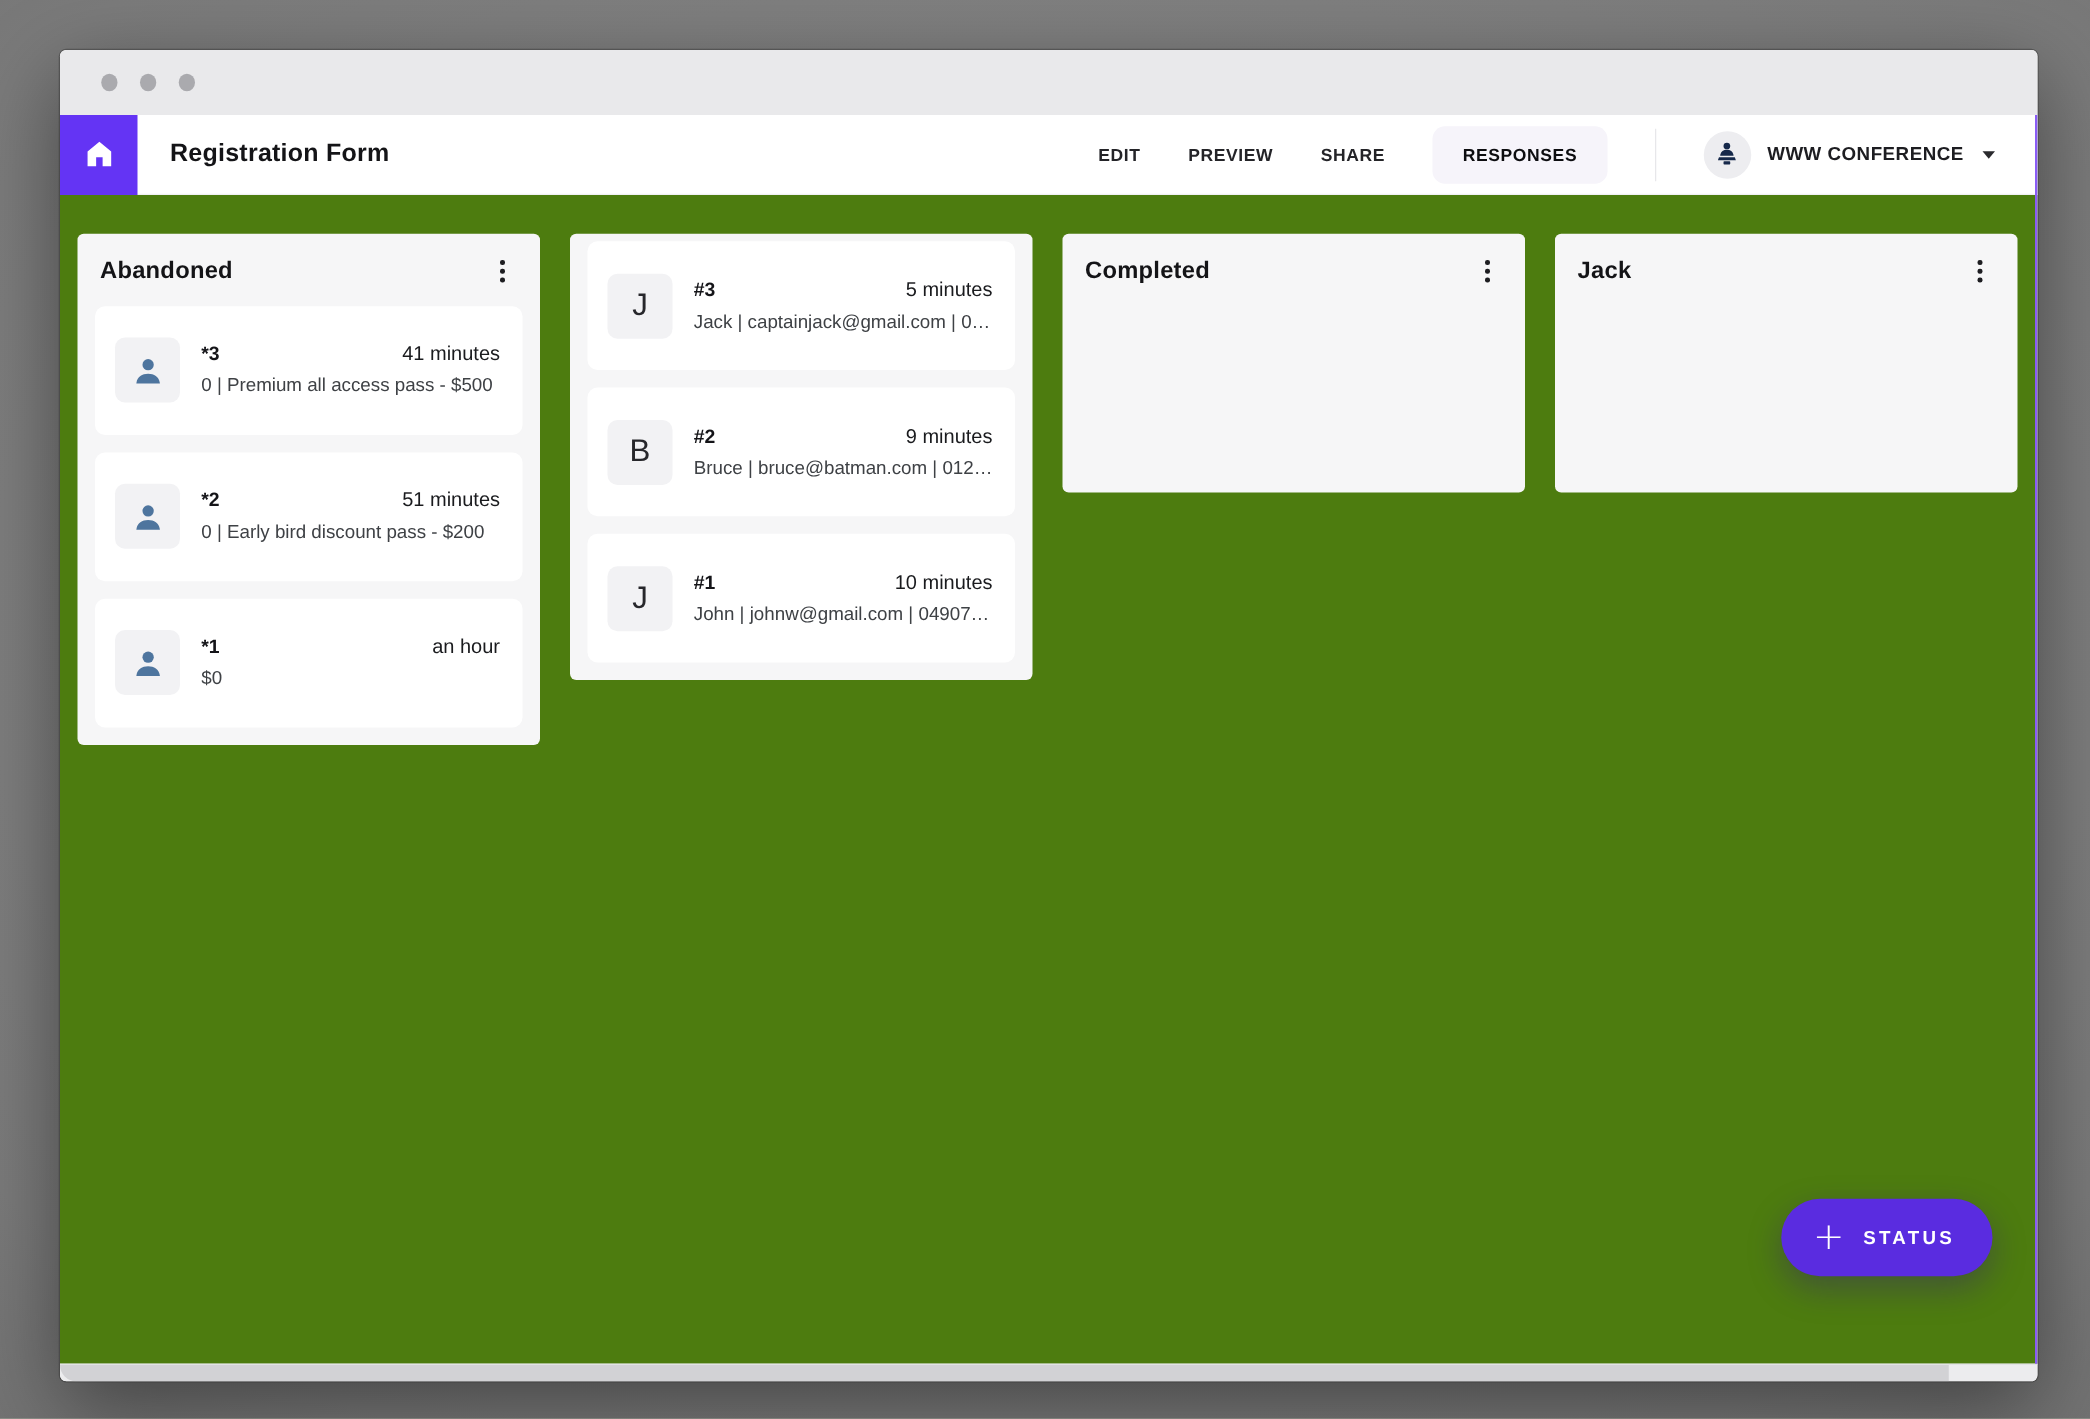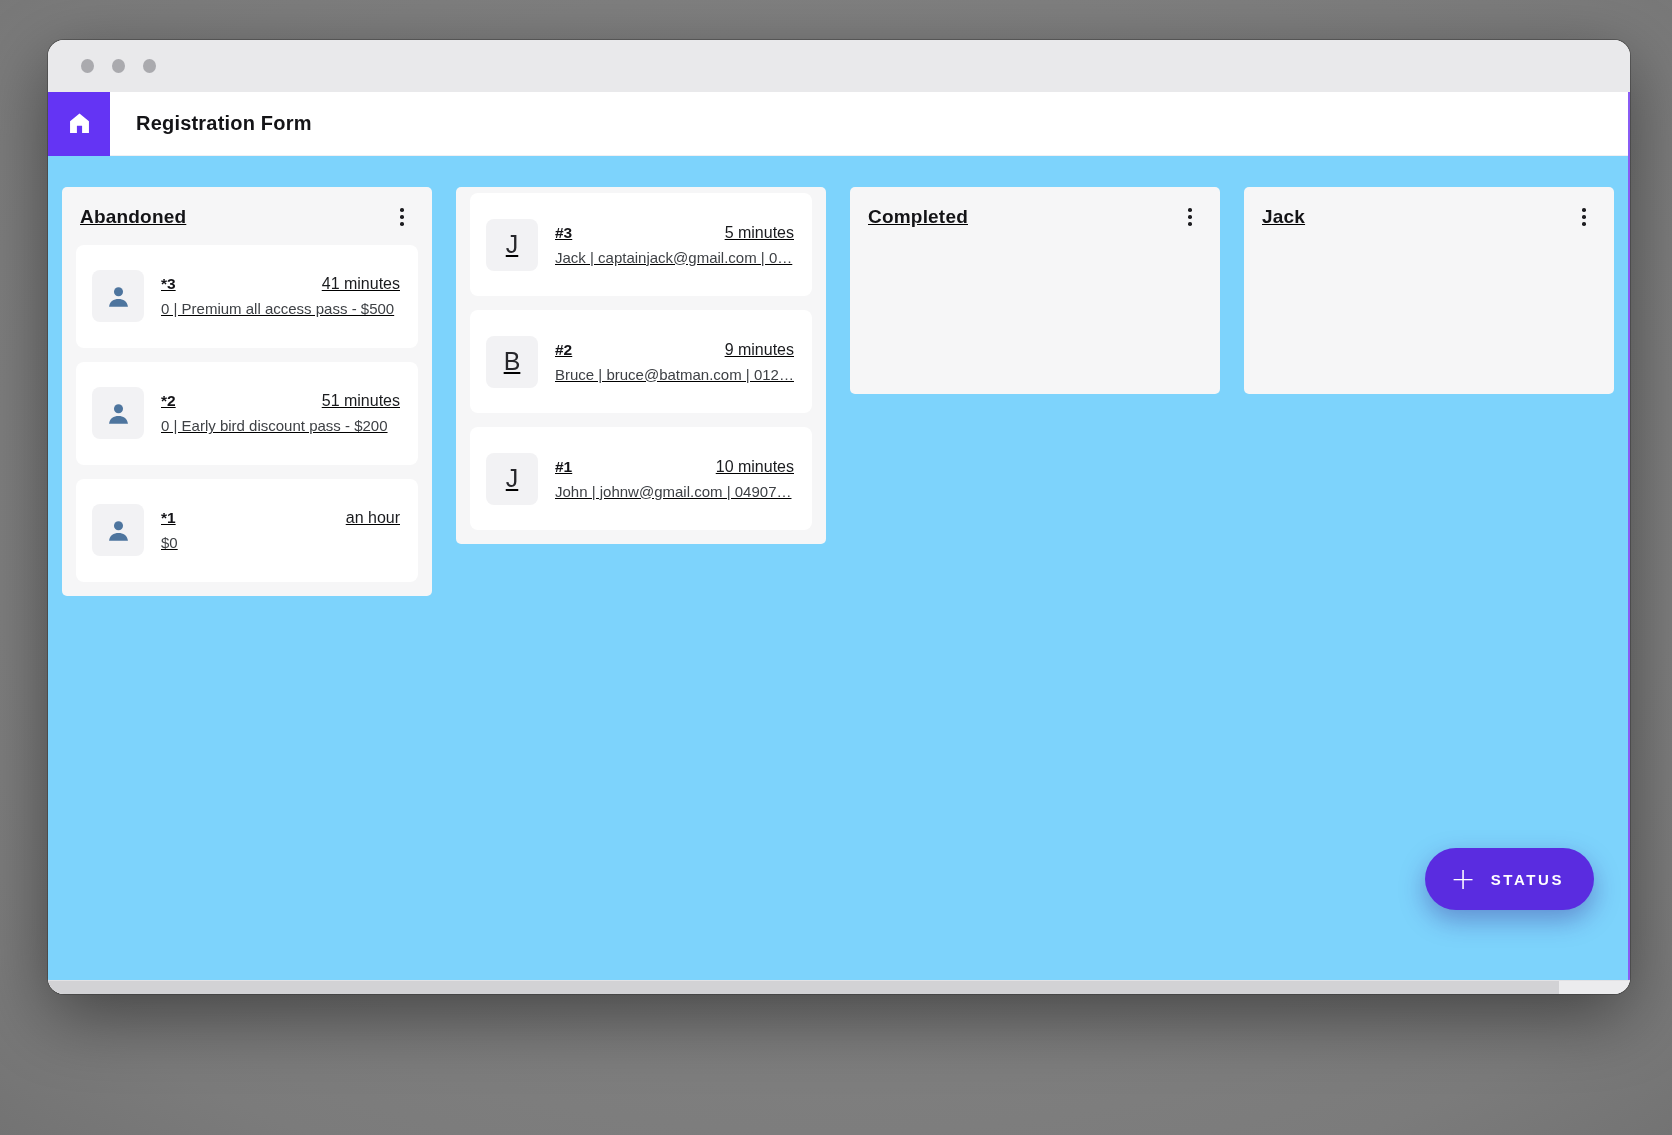--- a/index.html
+++ b/index.html
@@ -3,22 +3,22 @@
 <meta charset="utf-8">
 <style>
   * { margin:0; padding:0; box-sizing:border-box; }
   html,body { width:1672px; height:1135px; overflow:hidden; }
   body {
     font-family:"Liberation Sans","DejaVu Sans",sans-serif;
     background: radial-gradient(115% 115% at 50% 45%, #8a8a8a 0%, #7b7b7b 55%, #565656 100%);
     position:relative;
   }
   .window {
-    position:absolute; left:48px; top:40px; width:1582px; height:954px;
-    background:#fff; border-radius:16px; overflow:hidden;
+    position:absolute; left:48px; top:40px; width:1582px; height:1065px;
+    background:#fff; border-radius:5px; overflow:hidden;
     box-shadow:0 0 0 1px rgba(50,50,50,.45), 0 22px 70px rgba(0,0,0,.45);
     display:flex; flex-direction:column;
   }
   
   .titlebar { flex:none; height:52px; background:#e9e9eb; display:flex; align-items:center; padding-left:33px; gap:18px; }
   .tb-dot { width:13px; height:14px; border-radius:50%; background:#aaaaae; }
   
   .header { flex:none; height:64px; background:#fff; border-bottom:1px solid #f0f0f3; display:flex; align-items:center; position:relative; z-index:3; }
   .home-btn { width:62px; height:64px; flex:none; background:#6434f4; border:none; display:flex; align-items:center; justify-content:center; cursor:pointer; }
   .home-btn svg { width:27px; height:27px; fill:#fff; }
@@ -26,21 +26,21 @@
   .nav { margin-left:auto; display:flex; align-items:center; gap:38px; padding-right:34px; }
   .nav-item { font-size:14px; font-weight:600; color:#242428; letter-spacing:.5px; cursor:pointer; white-space:nowrap; }
   .nav-item.active { background:#f6f4fa; padding:15px 24px; border-radius:10px; font-weight:700; color:#0d0d10; }
   .nav-sep { width:1px; height:42px; background:#e7e7ea; }
   .workspace { display:flex; align-items:center; gap:13px; cursor:pointer; }
   .ws-icon { width:38px; height:38px; border-radius:50%; background:#ededf0; display:flex; align-items:center; justify-content:center; }
   .ws-icon svg { width:23px; height:23px; fill:#16284a; }
   .ws-label { font-size:15px; font-weight:600; color:#1d1d21; letter-spacing:.4px; white-space:nowrap; }
   .caret { width:0; height:0; border-left:5.5px solid transparent; border-right:5.5px solid transparent; border-top:6.5px solid #2a2a2e; margin-left:2px; }
   
-  .main { flex:1; background:#7dd3fc; padding:31px 14px 4px; position:relative; overflow:hidden;text-decoration:underline; }
+  .main { flex:1; background:#4d7c0f; padding:31px 14px 4px; position:relative; overflow:hidden; }
   .board { display:flex; gap:24px; align-items:flex-start; }
   .column { width:370px; flex:none; background:#f6f6f7; border-radius:5px; padding-bottom:14px; }
   .column.empty { height:207px; padding-bottom:0; }
   .col-head { display:flex; align-items:center; justify-content:space-between; padding:16px 22px 8px 18px; }
   .col-title { font-size:19px; font-weight:700; color:#141417; letter-spacing:.2px; }
   .kebab { display:flex; flex-direction:column; gap:3.5px; padding:5px 6px; cursor:pointer; }
   .kebab i { width:3.6px; height:3.6px; border-radius:50%; background:#1d1d21; }
   .cards { padding:6px 14px 0; display:flex; flex-direction:column; gap:14px; }
   .card { background:#fff; border-radius:8px; height:103px; display:flex; align-items:center; gap:17px; padding:0 18px 0 16px; cursor:pointer; }
   .avatar { width:52px; height:52px; flex:none; border-radius:8px; background:#f2f2f4; display:flex; align-items:center; justify-content:center; font-size:25px; font-weight:500; color:#27272b; }
@@ -77,20 +77,39 @@
   </div>
 
   <div class="header">
     <button class="home-btn">
       <svg viewBox="0 0 24 24">
         <path d="M12 3.1 3.6 10v10.4h6.1v-6.3h4.6v6.3h6.1V10z"></path>
       </svg>
     </button>
     <div class="doc-title">Registration Form</div>
 
+    <div class="nav">
+      <span class="nav-item">EDIT</span>
+      <span class="nav-item">PREVIEW</span>
+      <span class="nav-item">SHARE</span>
+      <span class="nav-item active">RESPONSES</span>
+      <span class="nav-sep"></span>
+      <div class="workspace">
+        <span class="ws-icon">
+          <svg viewBox="0 0 24 24">
+            <circle cx="12" cy="5" r="2.8"></circle>
+            <path d="M12 8.2c-2.9 0-5 1.5-5.4 3.8l-.2 1.2h11.2l-.2-1.2C17 9.7 14.9 8.2 12 8.2z"></path>
+            <path d="M5.4 14.3h13.2l.9 2.6H4.5z"></path>
+            <rect x="9.2" y="17.8" width="5.6" height="2.7" rx="0.6"></rect>
+          </svg>
+        </span>
+        <span class="ws-label">WWW CONFERENCE</span>
+        <span class="caret"></span>
+      </div>
+    </div>
   </div>
 
   <div class="main">
     <div class="board">
         <div class="column">
     <div class="col-head">
       <span class="col-title">Abandoned</span>
       <span class="kebab">
               <i></i>
               <i></i>

